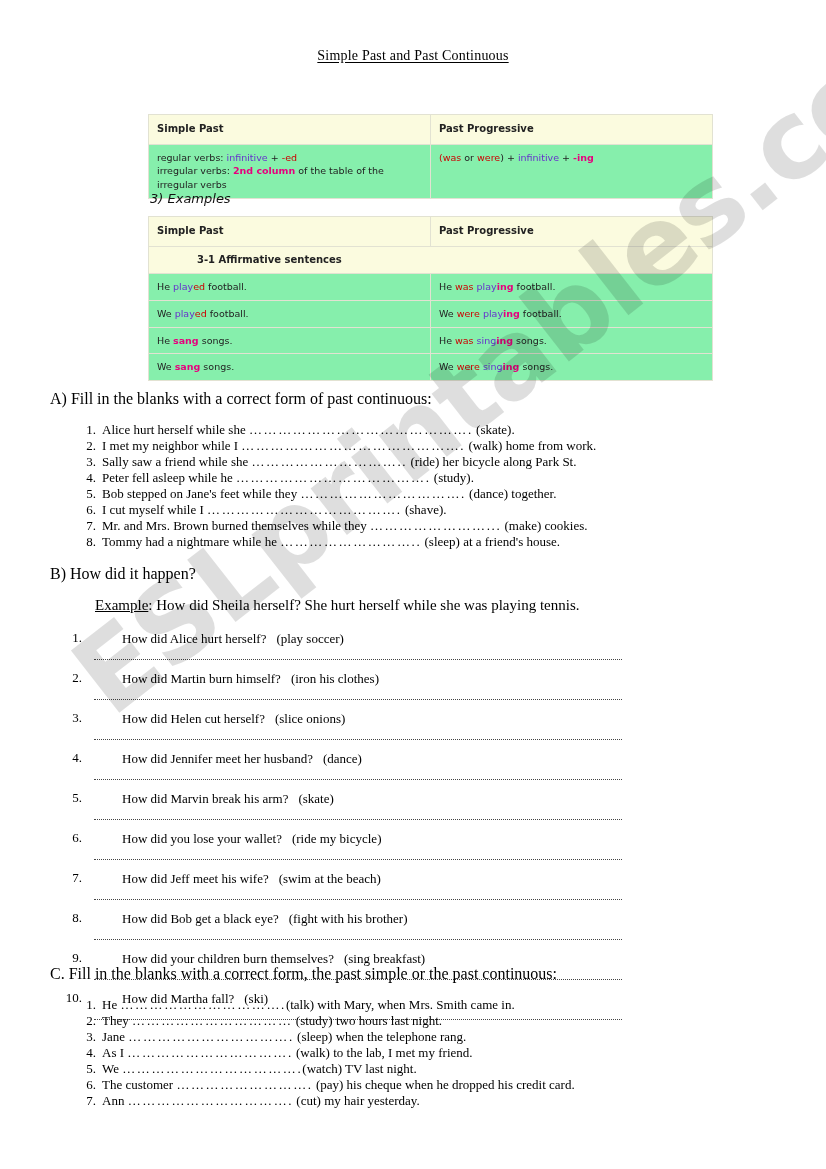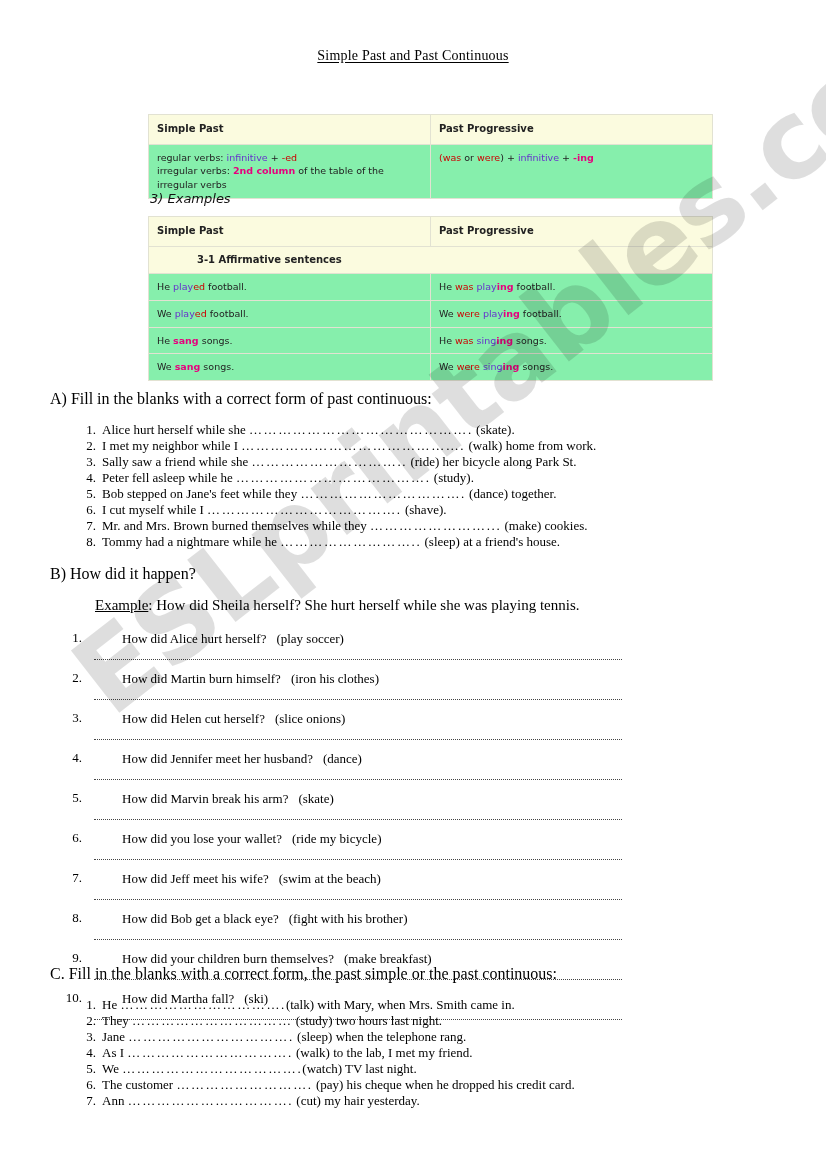--- a/index.html
+++ b/index.html
@@ -334,21 +334,21 @@
         <div class="q-line"><span>How did Jeff meet his wife?</span><span class="q-cue">(swim at the beach)</span></div>
         <div class="answer-rule"></div>
       </li>
       <li>
         <span class="num">8.</span>
         <div class="q-line"><span>How did Bob get a black eye?</span><span class="q-cue">(fight with his brother)</span></div>
         <div class="answer-rule"></div>
       </li>
       <li>
         <span class="num">9.</span>
-        <div class="q-line"><span>How did your children burn themselves?</span><span class="q-cue">(make breakfast)</span></div>
+        <div class="q-line"><span>How did your children burn themselves?</span><span class="q-cue">(sing breakfast)</span></div>
         <div class="answer-rule"></div>
       </li>
       <li>
         <span class="num">10.</span>
         <div class="q-line"><span>How did Martha fall?</span><span class="q-cue">(ski)</span></div>
         <div class="answer-rule"></div>
       </li>
     </ol>
   </div>
 

